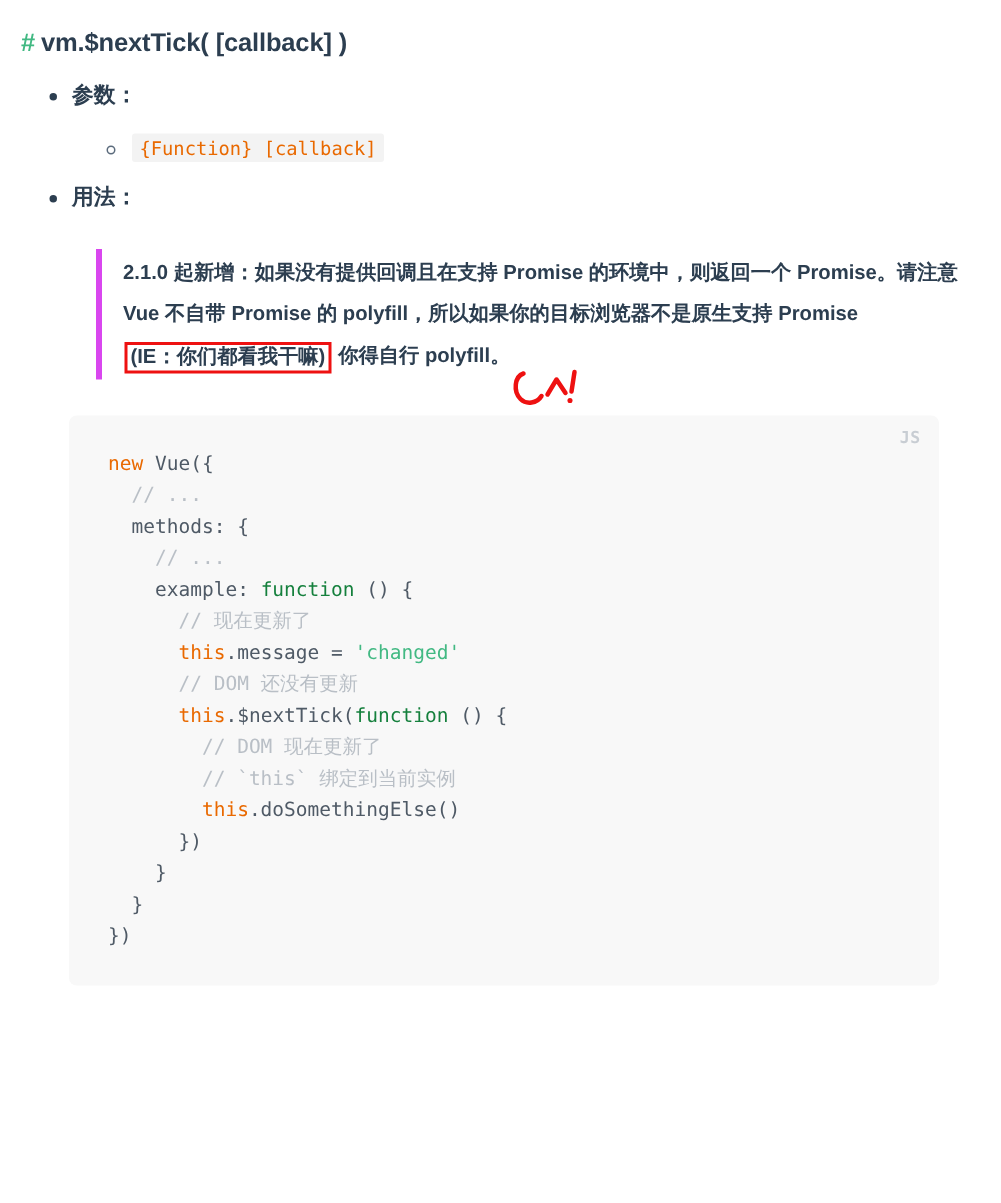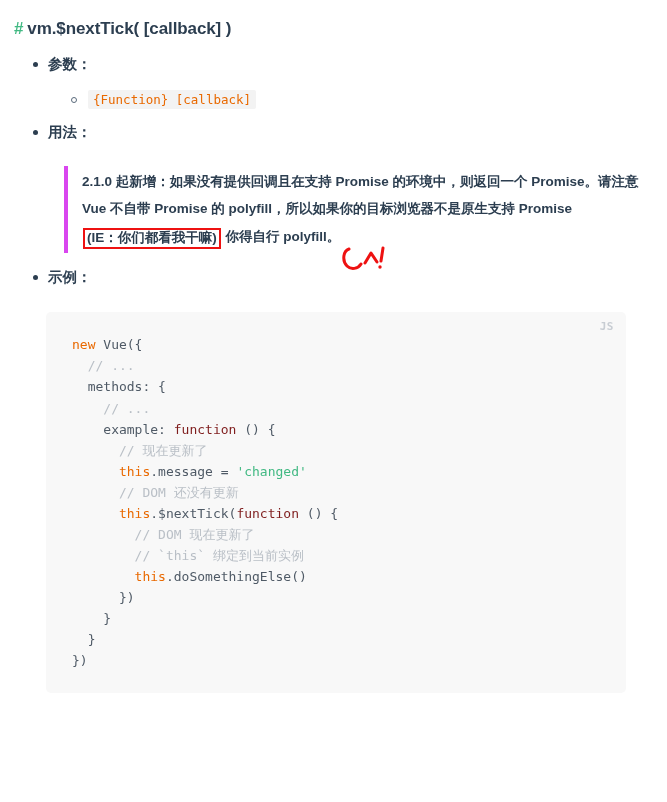--- a/index.html
+++ b/index.html
@@ -157,21 +157,21 @@
   }
   pre.code {
     margin: 0;
     font-family: "DejaVu Sans Mono", "Liberation Mono", monospace;
     font-size: 13px;
     line-height: 1.62;
     color: #4f5a66;
     white-space: pre;
   }
   .k   { color: #e96900; }      
-  .fn  { color: #7f1d1d; }      
+  .fn  { color: #15803d; }      
   .str { color: #42b983; }      
   .cm  { color: #b9bfc6; }      
   .th  { color: #e96900; }      
   .pl  { color: #4f5a66; }
 </style>
 </head>
 <body>
 
 <div class="page">
 
@@ -200,25 +200,20 @@
         <svg class="scribble" viewBox="0 0 56 34">
           <path d="M11 5 C5 7, 4 17, 9 22 C13 26, 20 25, 23 20" stroke="#ee1111" stroke-width="3" fill="none" stroke-linecap="round"></path>
           <path d="M27 19 L33 9 L39 18" stroke="#ee1111" stroke-width="3" fill="none" stroke-linecap="round" stroke-linejoin="round"></path>
           <path d="M45 4 L43 17" stroke="#ee1111" stroke-width="3" fill="none" stroke-linecap="round"></path>
           <circle cx="42" cy="23" r="1.7" fill="#ee1111"></circle>
         </svg>
       </blockquote>
     </li>
   </ul>
 
-  <ul class="lvl1">
-    <li>
-      <span class="li-title">示例：</span>
-    </li>
-  </ul>
 
   <div class="codewrap">
     <span class="js-badge">JS</span>
     <pre class="code" id="code-content"><span class="k">new </span><span class="pl">Vue({</span>
 <span class="cm">  // ...</span>
 <span class="pl">  methods: {</span>
 <span class="cm">    // ...</span>
 <span class="pl">    example: </span><span class="fn">function</span><span class="pl"> () {</span>
 <span class="cm">      // 现在更新了</span>
 <span class="th">      this</span><span class="pl">.message = </span><span class="str">'changed'</span>

